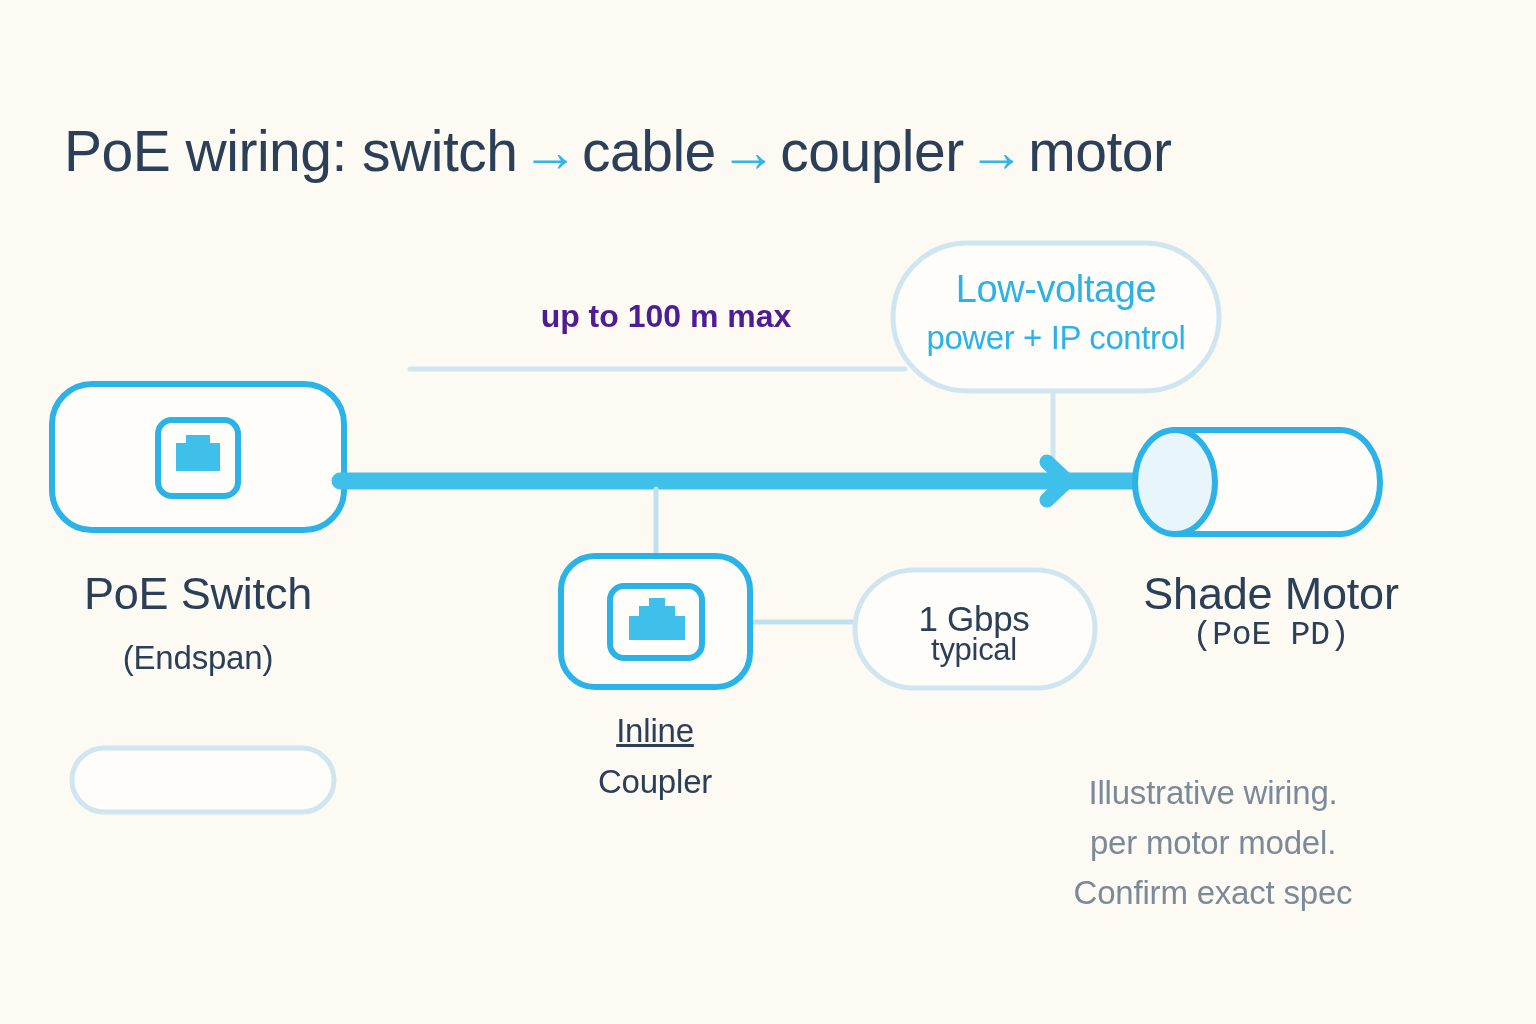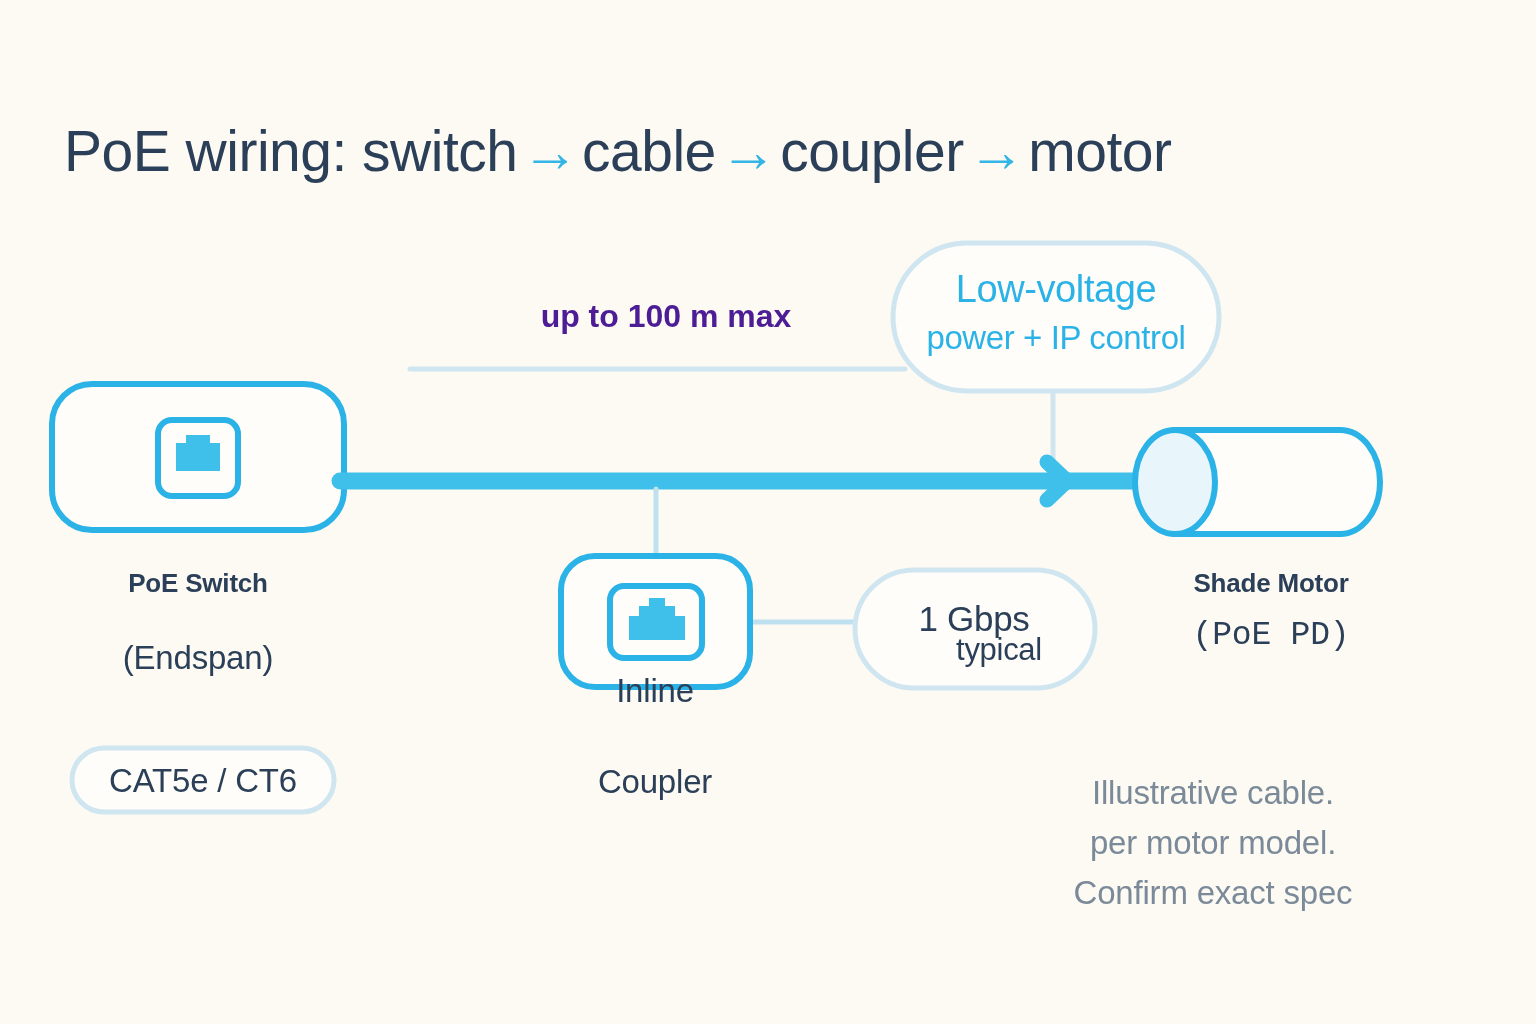--- a/index.html
+++ b/index.html
@@ -51,22 +51,22 @@
     position: absolute;
     color: #2b4058;
     white-space: nowrap;
   }
   .center {
     transform: translateX(-50%);
     text-align: center;
   }
 
   .node-title {
-    font-size: 26px;
-    font-weight: 700;
+    font-size: 45px;
+    font-weight: 400;
     letter-spacing: -0.2px;
     text-align: right;
   }
   .node-sub {
     font-size: 33px;
     font-weight: 400;
     letter-spacing: -0.2px;
   }
 
   .span-label {
@@ -164,30 +164,29 @@
   </svg>
 
   <div class="tx span-label center" style="left:666px; top:298px;">up to 100 m max</div>
 
   <div class="tx callout-sm center" style="left:1056px; top:319px;">power + IP control</div>
   <div class="tx callout-lg center" style="left:1056px; top:268px;">Low-voltage</div>
 
   <div class="tx node-title center" style="left:198px; top:568px;">PoE Switch</div>
   <div class="tx node-sub center" style="left:198px; top:639px;text-align:right;">(Endspan)</div>
 
-  <div class="tx cat-pill-text center" style="left:203px; top:762px;">CAT5e / CT6</div>
 
-  <div class="tx node-sub center" style="left:655px; top:672px;">Inline</div>
+  <div class="tx node-sub center" style="left:655px; top:712px;text-decoration:underline;">Inline</div>
   <div class="tx node-sub center" style="left:655px; top:763px;">Coupler</div>
 
   <div class="tx pill-text-lg center" style="left:974px; top:583px;margin-top:16px;">1 Gbps</div>
-  <div class="tx pill-text-sm center" style="left:974px; top:632px;margin-left:25px;">typical</div>
+  <div class="tx pill-text-sm center" style="left:974px; top:632px;">typical</div>
 
   <div class="tx node-title center" style="left:1271px; top:568px;">Shade Motor</div>
   <div class="tx node-sub center" style="left:1271px; top:617px;font-family:Liberation Mono, monospace;">(PoE PD)</div>
 
   <div class="tx footnote center" style="left:1213px; top:768px; white-space:normal; width:420px;">
-    <div>Illustrative cable.</div>
+    <div>Illustrative wiring.</div>
     <div>per motor model.</div>
     <div>Confirm exact spec</div>
   </div>
 
 </div>
 
 </body></html>

